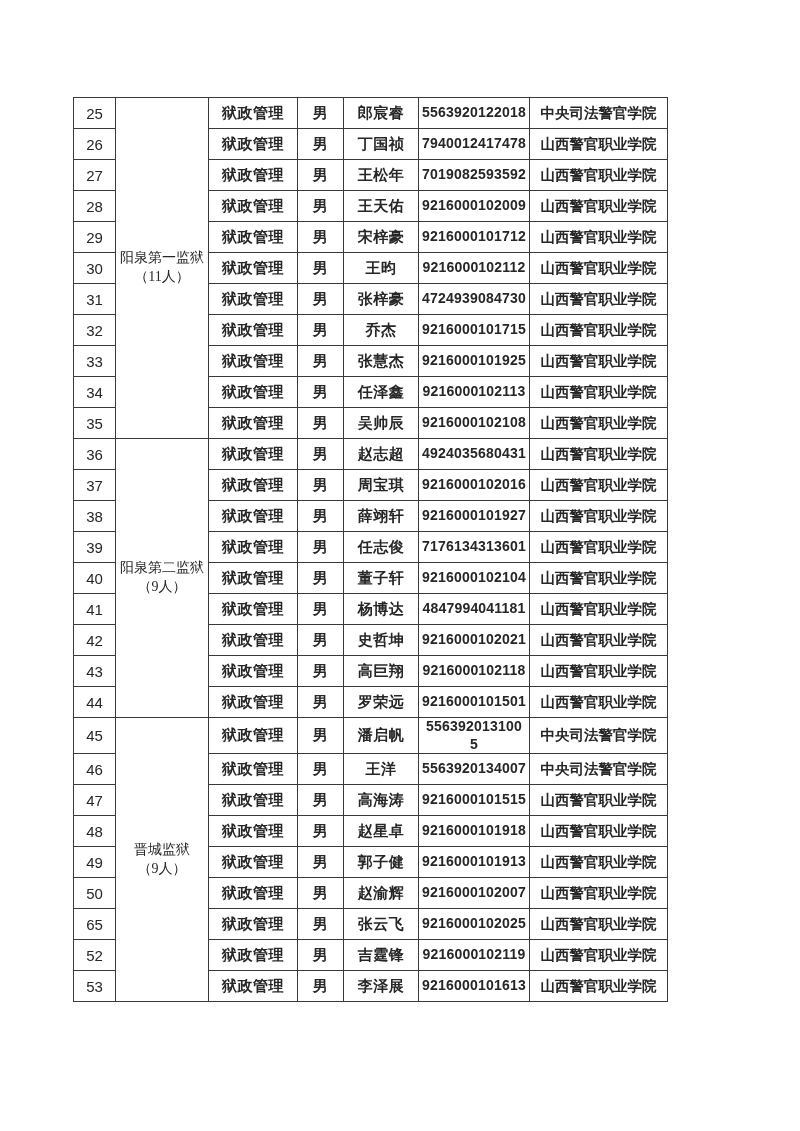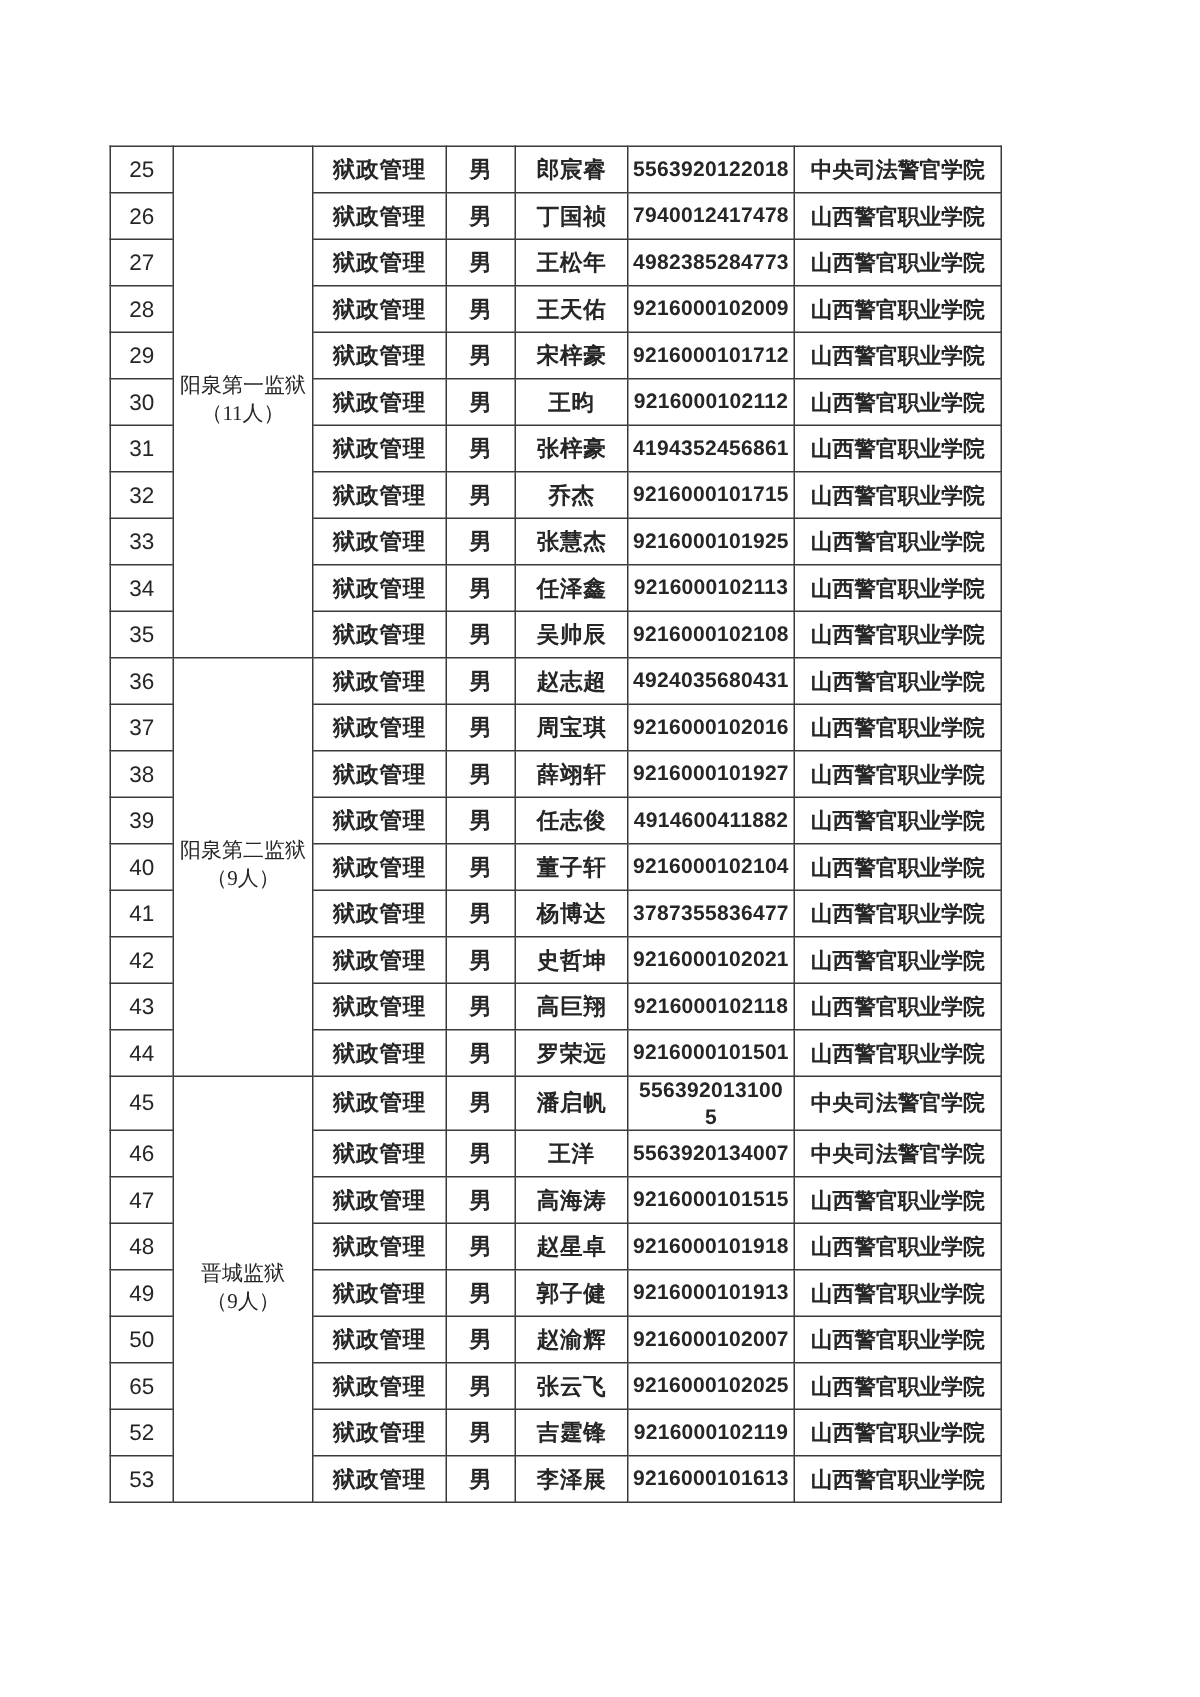--- a/index.html
+++ b/index.html
@@ -98,21 +98,21 @@
           <td class="col-gender">男</td>
           <td class="col-name">丁国祯</td>
           <td class="col-exam">7940012417478</td>
           <td class="col-school">山西警官职业学院</td>
         </tr>
         <tr>
           <td class="col-no">27</td>
           <td class="col-position">狱政管理</td>
           <td class="col-gender">男</td>
           <td class="col-name">王松年</td>
-          <td class="col-exam">4982385284773</td>
+          <td class="col-exam">7019082593592</td>
           <td class="col-school">山西警官职业学院</td>
         </tr>
         <tr>
           <td class="col-no">28</td>
           <td class="col-position">狱政管理</td>
           <td class="col-gender">男</td>
           <td class="col-name">王天佑</td>
           <td class="col-exam">9216000102009</td>
           <td class="col-school">山西警官职业学院</td>
         </tr>
@@ -130,21 +130,21 @@
           <td class="col-gender">男</td>
           <td class="col-name">王昀</td>
           <td class="col-exam">9216000102112</td>
           <td class="col-school">山西警官职业学院</td>
         </tr>
         <tr>
           <td class="col-no">31</td>
           <td class="col-position">狱政管理</td>
           <td class="col-gender">男</td>
           <td class="col-name">张梓豪</td>
-          <td class="col-exam">4194352456861</td>
+          <td class="col-exam">4724939084730</td>
           <td class="col-school">山西警官职业学院</td>
         </tr>
         <tr>
           <td class="col-no">32</td>
           <td class="col-position">狱政管理</td>
           <td class="col-gender">男</td>
           <td class="col-name">乔杰</td>
           <td class="col-exam">9216000101715</td>
           <td class="col-school">山西警官职业学院</td>
         </tr>
@@ -198,37 +198,37 @@
           <td class="col-gender">男</td>
           <td class="col-name">薛翊轩</td>
           <td class="col-exam">9216000101927</td>
           <td class="col-school">山西警官职业学院</td>
         </tr>
         <tr>
           <td class="col-no">39</td>
           <td class="col-position">狱政管理</td>
           <td class="col-gender">男</td>
           <td class="col-name">任志俊</td>
-          <td class="col-exam">4914600411882</td>
+          <td class="col-exam">7176134313601</td>
           <td class="col-school">山西警官职业学院</td>
         </tr>
         <tr>
           <td class="col-no">40</td>
           <td class="col-position">狱政管理</td>
           <td class="col-gender">男</td>
           <td class="col-name">董子轩</td>
           <td class="col-exam">9216000102104</td>
           <td class="col-school">山西警官职业学院</td>
         </tr>
         <tr>
           <td class="col-no">41</td>
           <td class="col-position">狱政管理</td>
           <td class="col-gender">男</td>
           <td class="col-name">杨博达</td>
-          <td class="col-exam">3787355836477</td>
+          <td class="col-exam">4847994041181</td>
           <td class="col-school">山西警官职业学院</td>
         </tr>
         <tr>
           <td class="col-no">42</td>
           <td class="col-position">狱政管理</td>
           <td class="col-gender">男</td>
           <td class="col-name">史哲坤</td>
           <td class="col-exam">9216000102021</td>
           <td class="col-school">山西警官职业学院</td>
         </tr>

